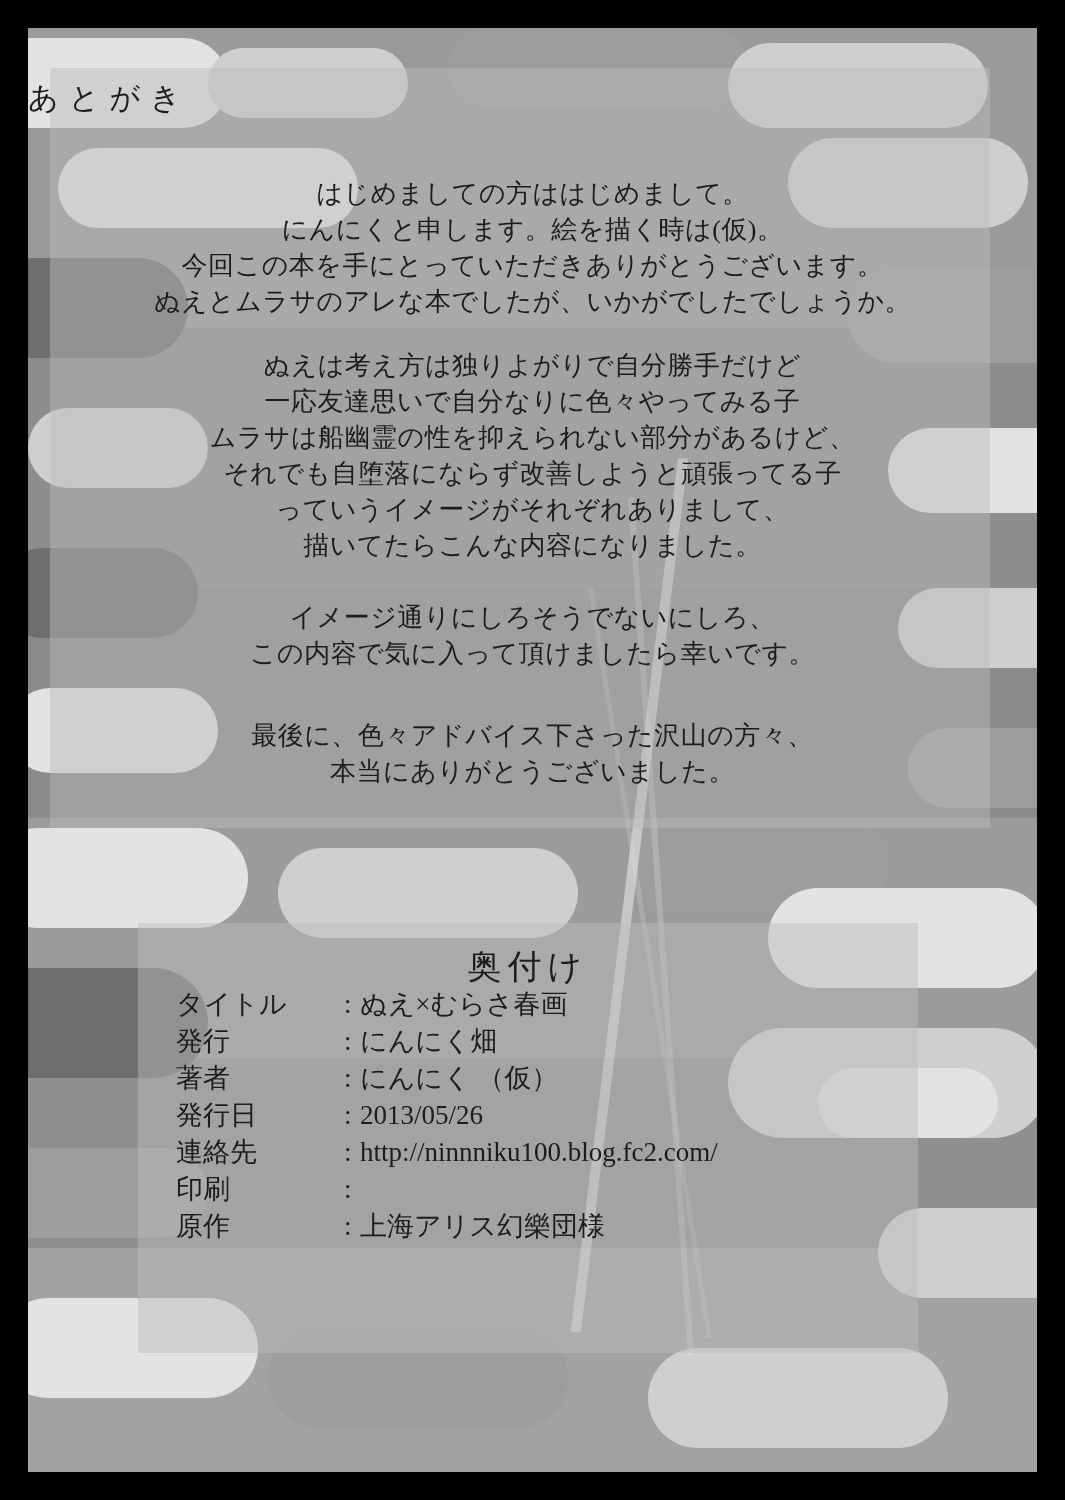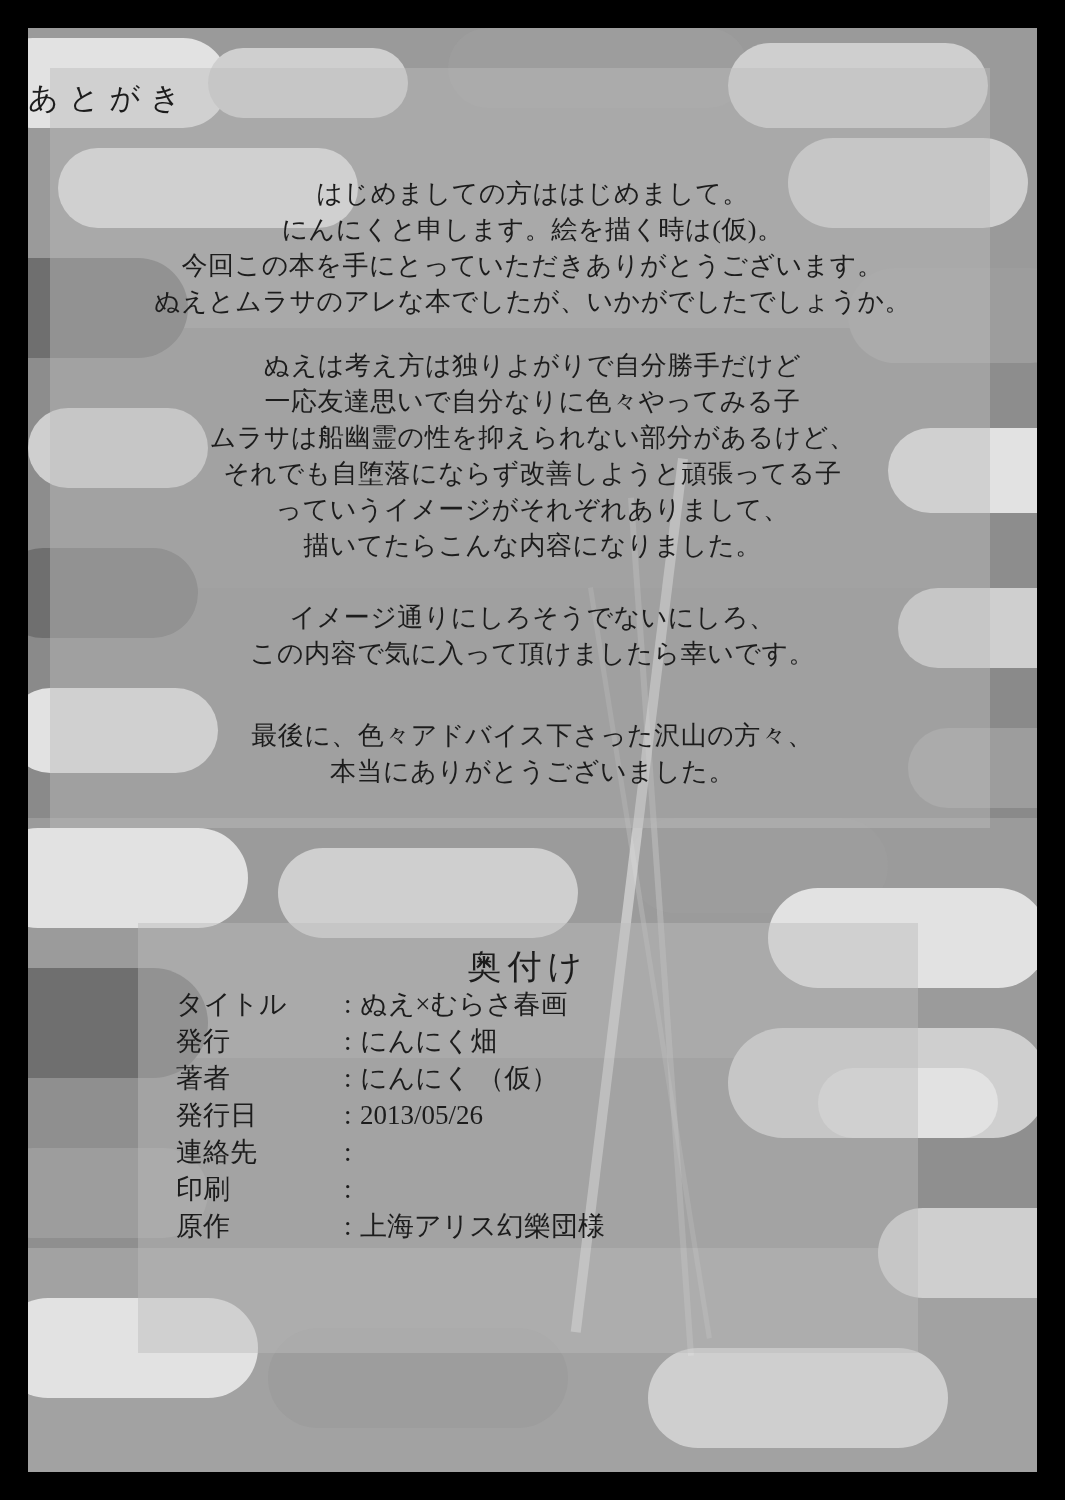--- a/index.html
+++ b/index.html
@@ -240,20 +240,21 @@
         <span class="value">にんにく （仮）</span>
       </div>
       <div class="row">
         <span class="label">発行日</span>
         <span class="sep">:</span>
         <span class="value">2013/05/26</span>
       </div>
       <div class="row">
         <span class="label">連絡先</span>
         <span class="sep">:</span>
+        <span class="value">http://ninnniku100.blog.fc2.com/</span>
       </div>
       <div class="row">
         <span class="label">印刷</span>
         <span class="sep">:</span>
       </div>
       <div class="row">
         <span class="label">原作</span>
         <span class="sep">:</span>
         <span class="value">上海アリス幻樂団様</span>
       </div>

